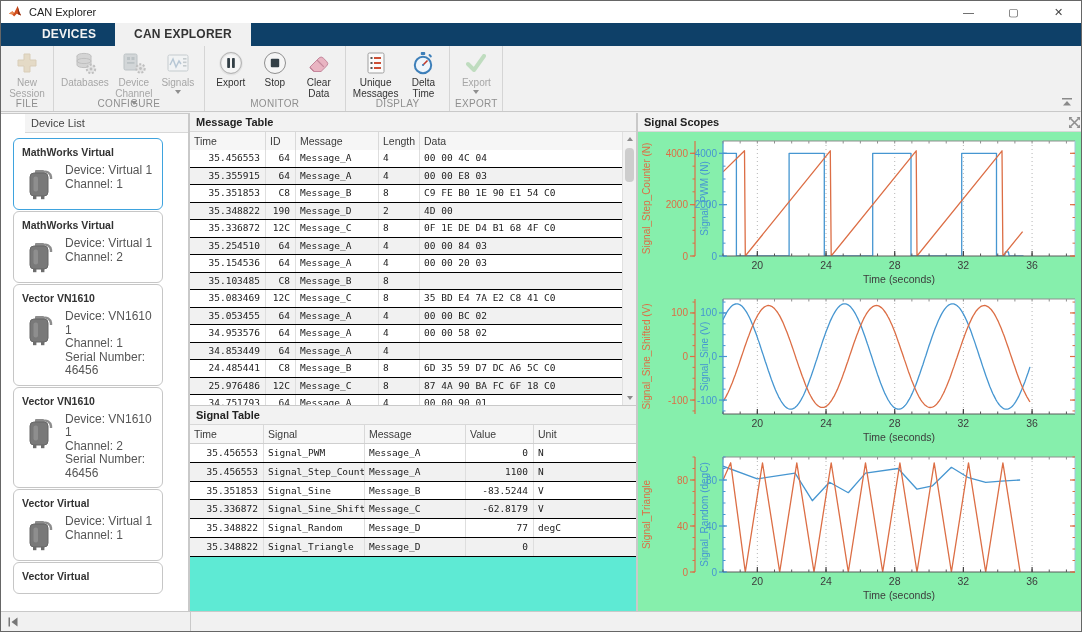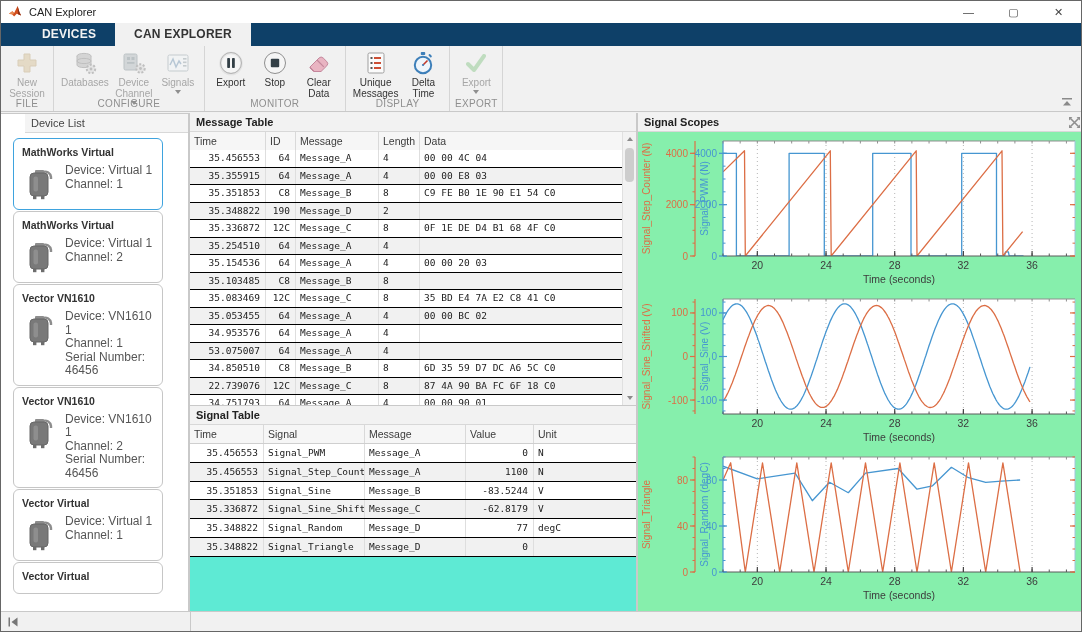--- a/index.html
+++ b/index.html
@@ -418,33 +418,35 @@
               <span class="c1 r">C8</span>
               <span class="c2">Message_B</span>
               <span class="c3">8</span>
               <span class="c4">C9 FE B0 1E 90 E1 54 C0</span>
             </div>
             <div class="trow alt">
               <span class="c0 r">35.348822</span>
               <span class="c1 r">190</span>
               <span class="c2">Message_D</span>
               <span class="c3">2</span>
+              <span class="c4">4D 00</span>
             </div>
             <div class="trow">
               <span class="c0 r">35.336872</span>
               <span class="c1 r">12C</span>
               <span class="c2">Message_C</span>
               <span class="c3">8</span>
               <span class="c4">0F 1E DE D4 B1 68 4F C0</span>
             </div>
             <div class="trow alt">
               <span class="c0 r">35.254510</span>
               <span class="c1 r">64</span>
               <span class="c2">Message_A</span>
               <span class="c3">4</span>
+              <span class="c4">00 00 84 03</span>
             </div>
             <div class="trow">
               <span class="c0 r">35.154536</span>
               <span class="c1 r">64</span>
               <span class="c2">Message_A</span>
               <span class="c3">4</span>
               <span class="c4">00 00 20 03</span>
             </div>
             <div class="trow alt">
               <span class="c0 r">35.103485</span>
@@ -464,36 +466,37 @@
               <span class="c1 r">64</span>
               <span class="c2">Message_A</span>
               <span class="c3">4</span>
               <span class="c4">00 00 BC 02</span>
             </div>
             <div class="trow">
               <span class="c0 r">34.953576</span>
               <span class="c1 r">64</span>
               <span class="c2">Message_A</span>
               <span class="c3">4</span>
+              <span class="c4">00 00 58 02</span>
             </div>
             <div class="trow alt">
-              <span class="c0 r">53.075007</span>
+              <span class="c0 r">34.853449</span>
               <span class="c1 r">64</span>
               <span class="c2">Message_A</span>
               <span class="c3">4</span>
             </div>
             <div class="trow">
-              <span class="c0 r">34.850510</span>
+              <span class="c0 r">24.485441</span>
               <span class="c1 r">C8</span>
               <span class="c2">Message_B</span>
               <span class="c3">8</span>
               <span class="c4">6D 35 59 D7 DC A6 5C C0</span>
             </div>
             <div class="trow alt">
-              <span class="c0 r">22.739076</span>
+              <span class="c0 r">25.976486</span>
               <span class="c1 r">12C</span>
               <span class="c2">Message_C</span>
               <span class="c3">8</span>
               <span class="c4">87 4A 90 BA FC 6F 18 C0</span>
             </div>
             <div class="trow">
               <span class="c0 r">34.751793</span>
               <span class="c1 r">64</span>
               <span class="c2">Message_A</span>
               <span class="c3">4</span>

